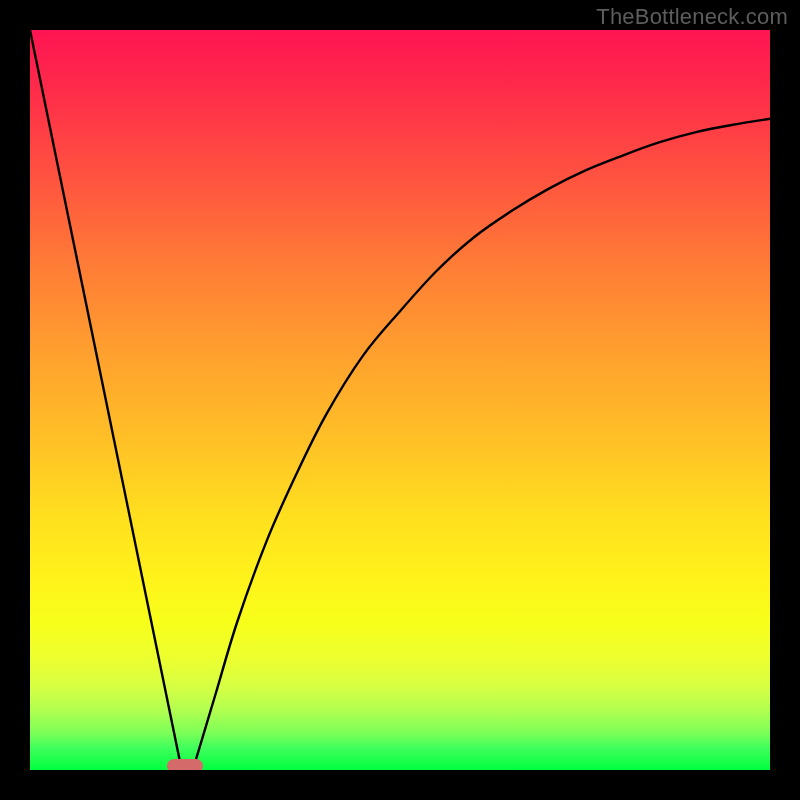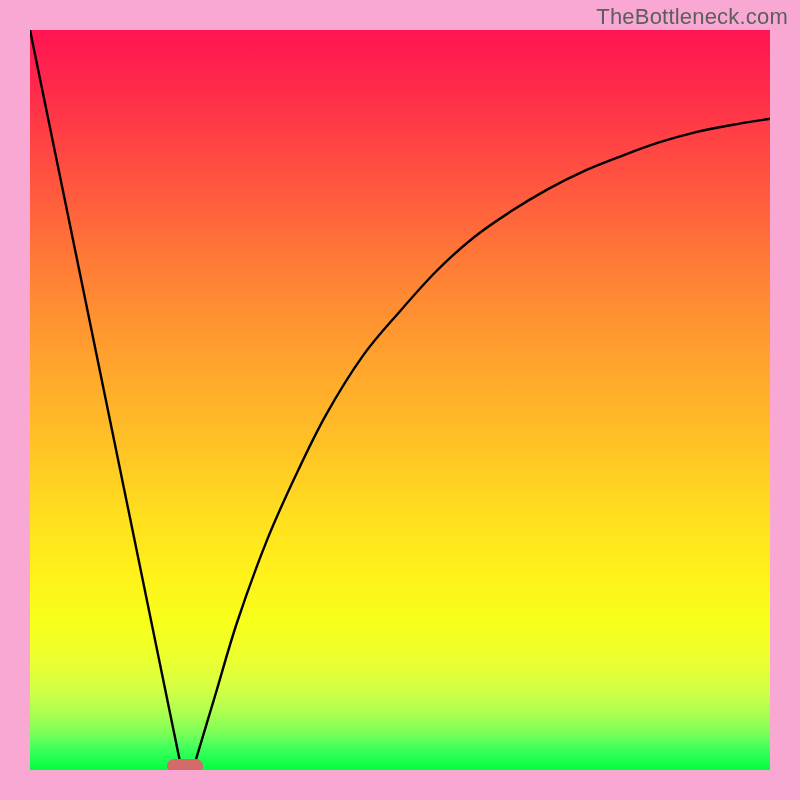--- a/index.html
+++ b/index.html
@@ -7,21 +7,21 @@
     padding: 0;
     width: 800px;
     height: 800px;
     overflow: hidden;
     font-family: Arial, Helvetica, sans-serif;
   }
   .frame {
     position: relative;
     width: 800px;
     height: 800px;
-    background: #f9a8d4;
+    background: #000000;
   }
   .watermark {
     position: absolute;
     top: 4px;
     right: 12px;
     color: #5d5d5d;
     font-size: 22px;
     font-weight: 500;
     letter-spacing: 0.2px;
     z-index: 4;

